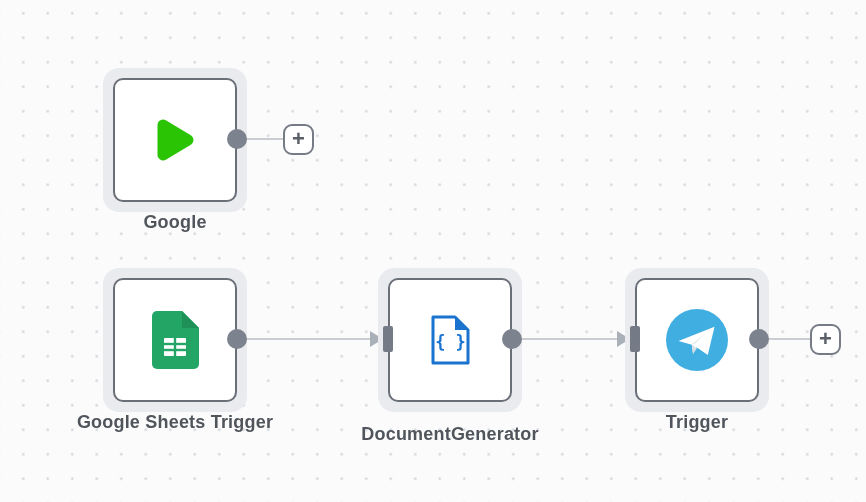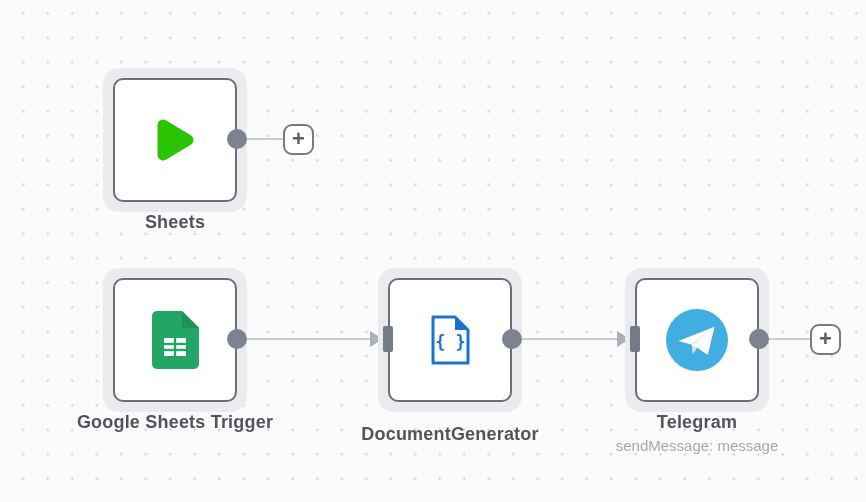--- a/index.html
+++ b/index.html
@@ -75,21 +75,21 @@
     <div class="node-box">
       <svg width="44" height="52" viewBox="0 0 44 52">
         <polygon points="10,11 35,26 10,41" fill="#2bc405" stroke="#2bc405" stroke-width="11" stroke-linejoin="round"></polygon>
       </svg>
     </div>
   </div>
   <div class="endpoint-circle" style="left:227px;top:129px;"></div>
   <div class="add-btn" style="left:283px;top:124px;">
     <span>+</span>
   </div>
-  <div class="node-label" style="left:103px;top:212px;width:144px;">Sheets</div>
+  <div class="node-label" style="left:103px;top:212px;width:144px;">Google</div>
 
   <div class="node-halo" style="left:103px;top:268px;">
     <div class="node-box">
       <svg width="48" height="58" viewBox="0 0 48 58">
         <path d="M6 0 H31 L48 17 V53 a5 5 0 0 1 -5 5 H6 a5 5 0 0 1 -5 -5 V5 a5 5 0 0 1 5 -5 z" fill="#23a566"></path>
         <path d="M31 0 L48 17 H31 Z" fill="#1e9159"></path>
         <rect x="13" y="27" width="22" height="18" rx="1" fill="#ffffff"></rect>
         <line x1="24" y1="27" x2="24" y2="45" stroke="#23a566" stroke-width="2.4"></line>
         <line x1="13" y1="33" x2="35" y2="33" stroke="#23a566" stroke-width="2.4"></line>
         <line x1="13" y1="39" x2="35" y2="39" stroke="#23a566" stroke-width="2.4"></line>
@@ -120,16 +120,15 @@
         <path d="M25.8 35.8 L27 44.8 L31 39.2 Z" fill="#d9e0e5"></path>
         <path d="M25.8 35.8 L41 23 L28.6 34.4 Z" fill="#cfdbe2"></path>
       </svg>
     </div>
   </div>
   <div class="endpoint-rect" style="left:630px;top:326px;"></div>
   <div class="endpoint-circle" style="left:749px;top:329px;"></div>
   <div class="add-btn" style="left:810px;top:324px;">
     <span>+</span>
   </div>
-  <div class="node-label" style="left:547px;top:412px;width:300px;">Telegram</div>
-  <div class="node-sublabel" style="left:547px;top:437px;width:300px;">sendMessage: message</div>
+  <div class="node-label" style="left:547px;top:412px;width:300px;">Trigger</div>
 
 </div>
 
 </body></html>

